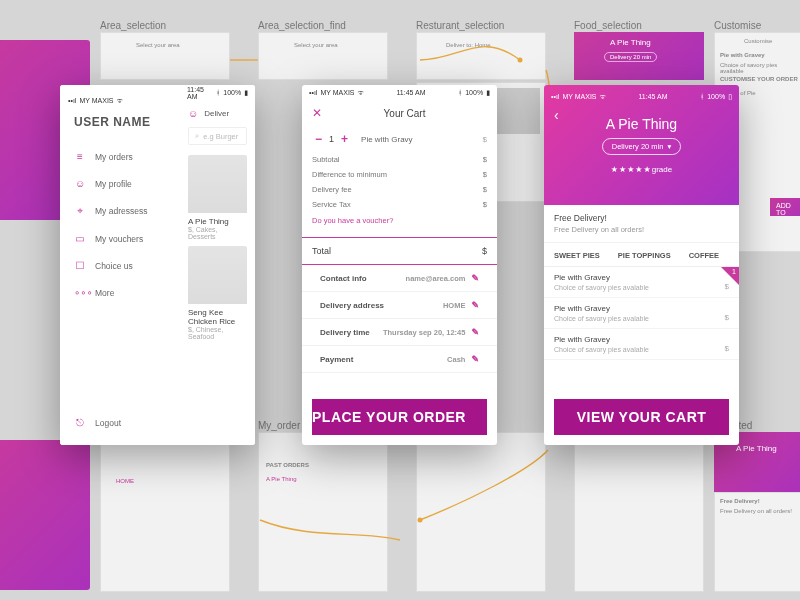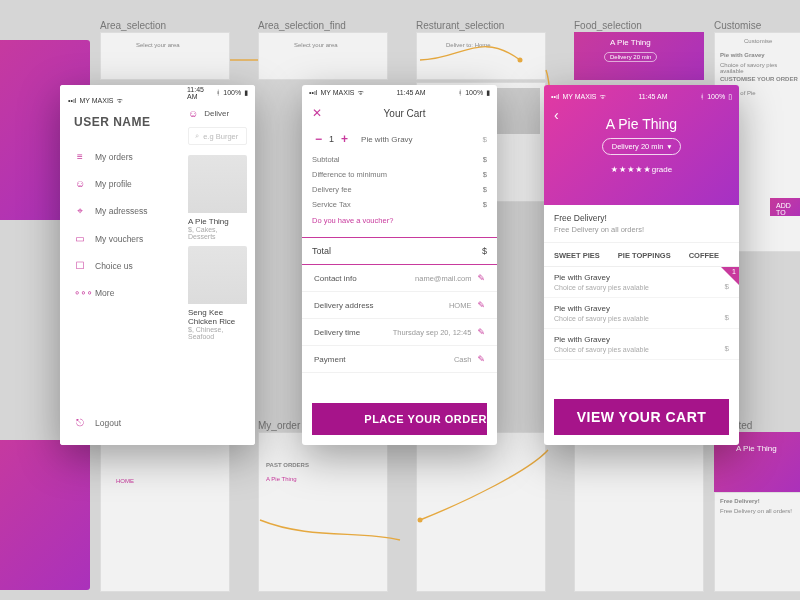--- a/index.html
+++ b/index.html
@@ -51,26 +51,26 @@
   .rm-btn { border:1px solid #c83a9d; color:#c83a9d; border-radius:10px; font-size:7.5px;
             padding:2px 8px; margin-left:auto; }
   .qty-row { display:flex; align-items:center; padding:6px 10px; font-size:8px; color:#666; }
   .qty-row .minus, .qty-row .plus { color:#c83a9d; font-size:12px; font-weight:600; padding:0 3px;}
   .qty-row .qv { padding:0 4px; color:#444; font-size:9px; }
   .qty-row .dollar { margin-left:auto; color:#aaa; }
   .sum { padding:3px 10px; font-size:7.5px; color:#777; display:flex; justify-content:space-between;}
   .voucher { padding:4px 10px 8px 10px; font-size:7.5px; color:#c83a9d; }
   .total { border-top:1px solid #c83a9d; border-bottom:1px solid #c83a9d; padding:8px 10px;
            display:flex; justify-content:space-between; font-size:9px; color:#444; margin-top:4px;}
-  .info-row { display:flex; align-items:center; padding:8px 12px; border-bottom:1px solid #f1f1f1;
-              font-size:8px; color:#555;}
+  .info-row { display:flex; align-items:center; padding:8px 18px; border-bottom:1px solid #f1f1f1;
+              font-size:8px; color:#555;font-weight:bold;}
   .info-row .val { margin-left:auto; color:#999; font-size:7.5px;}
   .info-row .pen { color:#c83a9d; margin-left:6px; font-size:9px;}
-  .big-btn { margin:auto 10px 10px 10px; background:#a6148a; color:#fff; text-align:right;
-             font-size:11px; font-weight:600; letter-spacing:0.5px; padding:10px 0; }
+  .big-btn { margin:auto 10px 10px 10px; background:#a6148a; color:#fff; text-align:left;
+             font-size:14px; font-weight:600; letter-spacing:0.5px; padding:10px 0; }
 
   
   .p3 { left: 544px; top: 85px; }
   .hero { height:120px; background: linear-gradient(135deg,#e23aa2 0%,#a531c4 100%); color:#fff;
           display:flex; flex-direction:column; align-items:center; padding-top:4px; position:relative;}
   .hero .back { position:absolute; left:10px; top:22px; font-size:14px; }
   .hero .title { font-size:14px; font-weight:400; margin-top:12px; }
   .hero .pill { border:1px solid rgba(255,255,255,0.8); border-radius:10px; font-size:7.5px;
                padding:3px 9px; margin-top:6px; display:flex; align-items:center; gap:4px;}
   .hero .stars { font-size:8px; margin-top:10px; letter-spacing:1px; }
@@ -272,21 +272,21 @@
       </div>
     </div>
   <div class="voucher">Do you have a voucher?</div>
   <div class="total">
     <span>Total</span>
     <span>$</span>
   </div>
   <div id="p2-info">
       <div class="info-row">
         <span>Contact info</span>
-        <span class="val">name@mail.com</span>
+        <span class="val">name@area.com</span>
         <span class="pen">✎</span>
       </div>
       <div class="info-row">
         <span>Delivery address</span>
         <span class="val">HOME</span>
         <span class="pen">✎</span>
       </div>
       <div class="info-row">
         <span>Delivery time</span>
         <span class="val">Thursday sep 20, 12:45</span>

